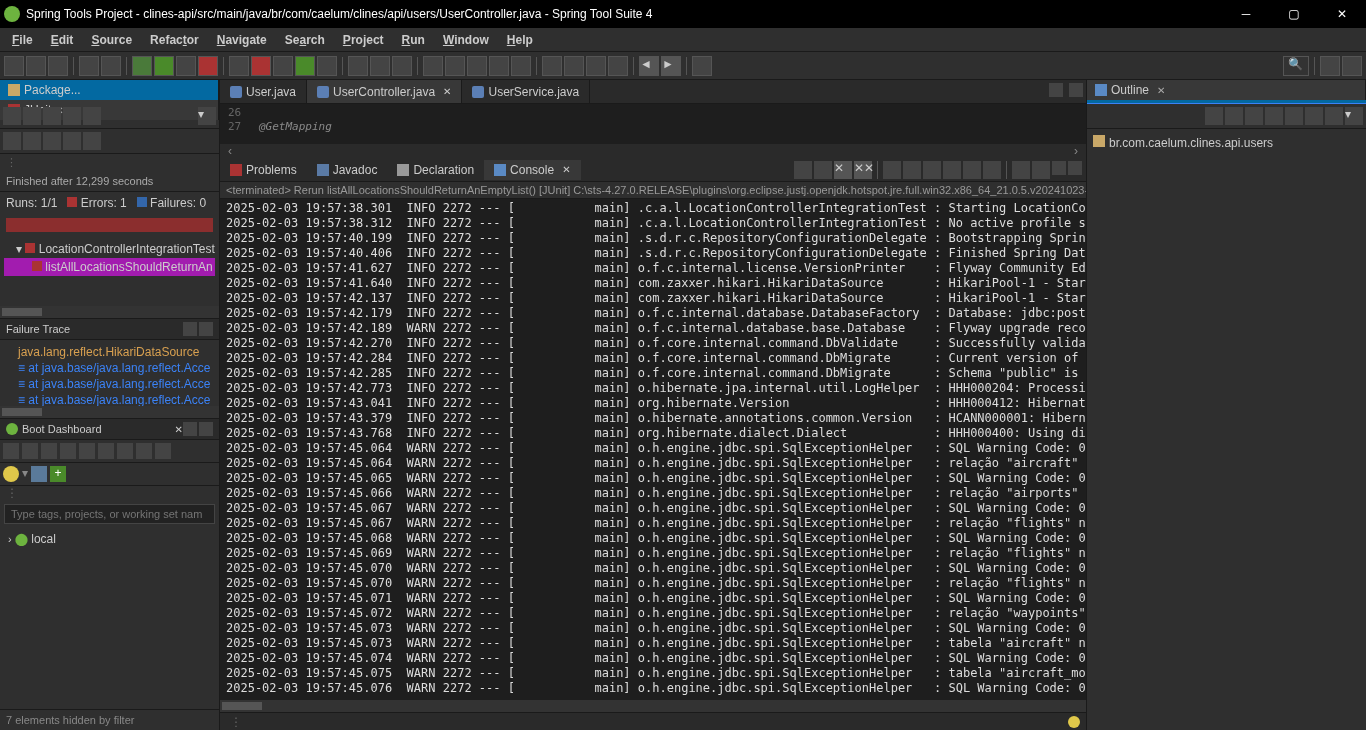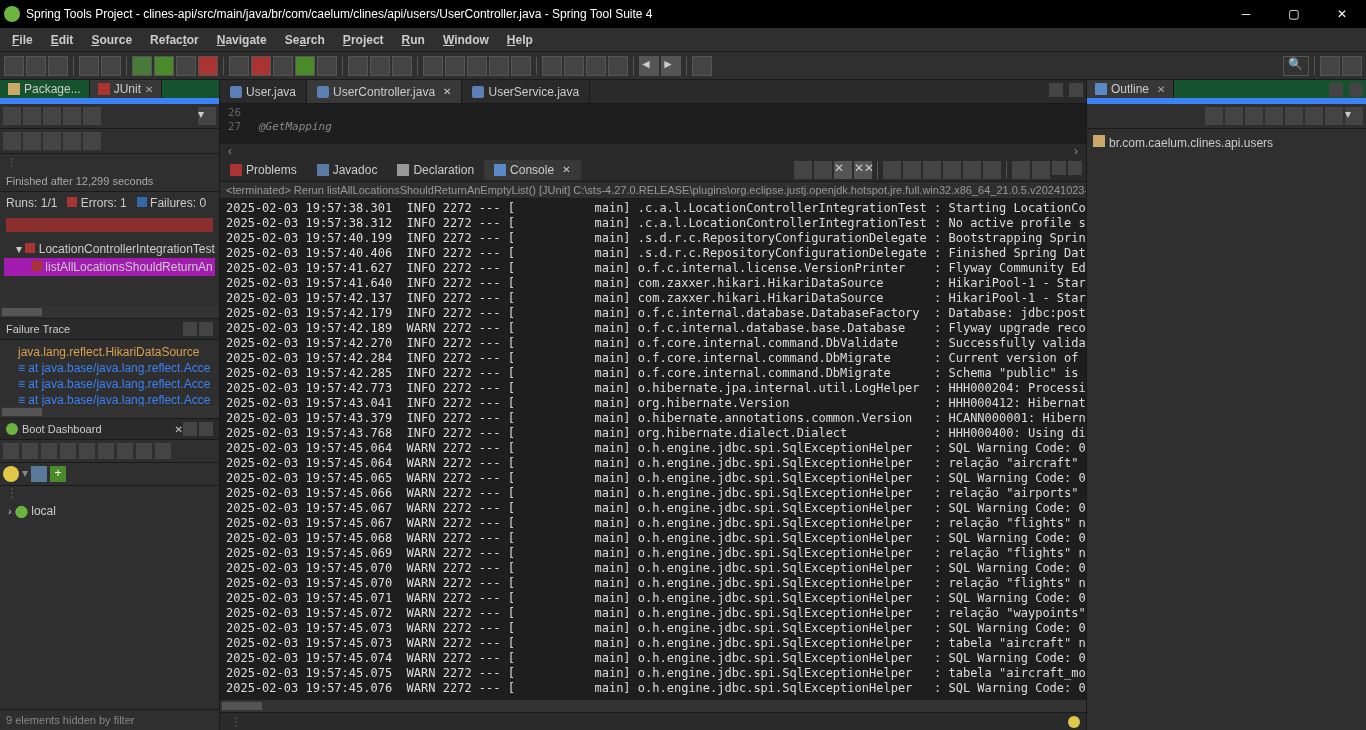--- a/index.html
+++ b/index.html
@@ -12,21 +12,21 @@
 .menubar { background:#2f2f2f; height:24px; display:flex; align-items:center; padding:0 4px; gap:2px; border-bottom:1px solid #1a1a1a;font-weight:bold; }
 .menubar span { padding:2px 8px; color:#ccc; cursor:pointer; }
 .menubar span u { text-decoration:underline; }
 .toolbar { background:#2f2f2f; height:28px; display:flex; align-items:center; padding:0 4px; gap:2px; border-bottom:1px solid #1a1a1a; }
 .tb-item { width:20px; height:20px; background:#444; border:1px solid #555; cursor:pointer; }
 .tb-sep { width:1px; height:18px; background:#555; margin:0 3px; }
 .tb-run { background:#4a8a2a; }
 .tb-stop { background:#a33; }
 .main { display:flex; height:calc(730px - 80px); }
 .left-pane { width:220px; display:flex; flex-direction:column; background:#2f2f2f; border-right:1px solid #1a1a1a; }
-.tabs { display:flex; background:#14532d; border-bottom:6px solid #3b82f6; height:24px; }
+.tabs { display:flex; background:#0369a1; border-bottom:1px solid #3b82f6; height:24px;flex-direction:column; }
 .tab { padding:3px 8px; color:#ccc; cursor:pointer; display:flex; align-items:center; gap:4px; border-right:1px solid #1a1a1a; }
 .tab.active { background:#383838; }
 .tab .close { font-size:10px; color:#aaa; }
 .tab-icon { width:12px; height:12px; display:inline-block; }
 .junit-bar { display:flex; gap:2px; padding:3px; border-bottom:1px solid #1a1a1a; }
 .jb-item { width:18px; height:18px; background:#444; cursor:pointer; }
 .junit-status { padding:4px 6px; color:#aaa; font-size:11px; border-bottom:1px solid #1a1a1a; }
 .junit-counts { padding:4px 6px; display:flex; gap:10px; font-size:11px; }
 .err-box { width:10px; height:10px; background:#a33; display:inline-block; }
 .fail-box { width:10px; height:10px; background:#36a; display:inline-block; }
@@ -221,23 +221,24 @@
       <div class="bt"></div>
       <div class="bt"></div>
     </div>
     <div class="boot-tools">
       <div class="bt" style="background:#e0c84a;border-radius:50%"></div>
       <span style="color:#888">▾</span>
       <div class="bt" style="background:#5a7a9a"></div>
       <div class="bt" style="background:#4a8a2a;color:#fff;text-align:center;line-height:14px">+</div>
     </div>
     <div style="padding:0 6px;color:#666">⋮</div>
+    <input class="search-box" placeholder="Type tags, projects, or working set nam" style="">
     <div class="local">› <span style="color:#6db33f">⬤</span> <span>local</span></div>
     <div style="flex:1"></div>
-    <div class="hidden-msg">9 elements hidden by filter</div>
+    <div class="hidden-msg">7 elements hidden by filter</div>
   </div>
 
   <div class="center">
     <div class="editor-tabs">
       <div class="ed-tab">
           <span class="java-icon"></span>
           <span>User.java</span>
         </div>
       <div class="ed-tab active">
           <span class="java-icon"></span>

